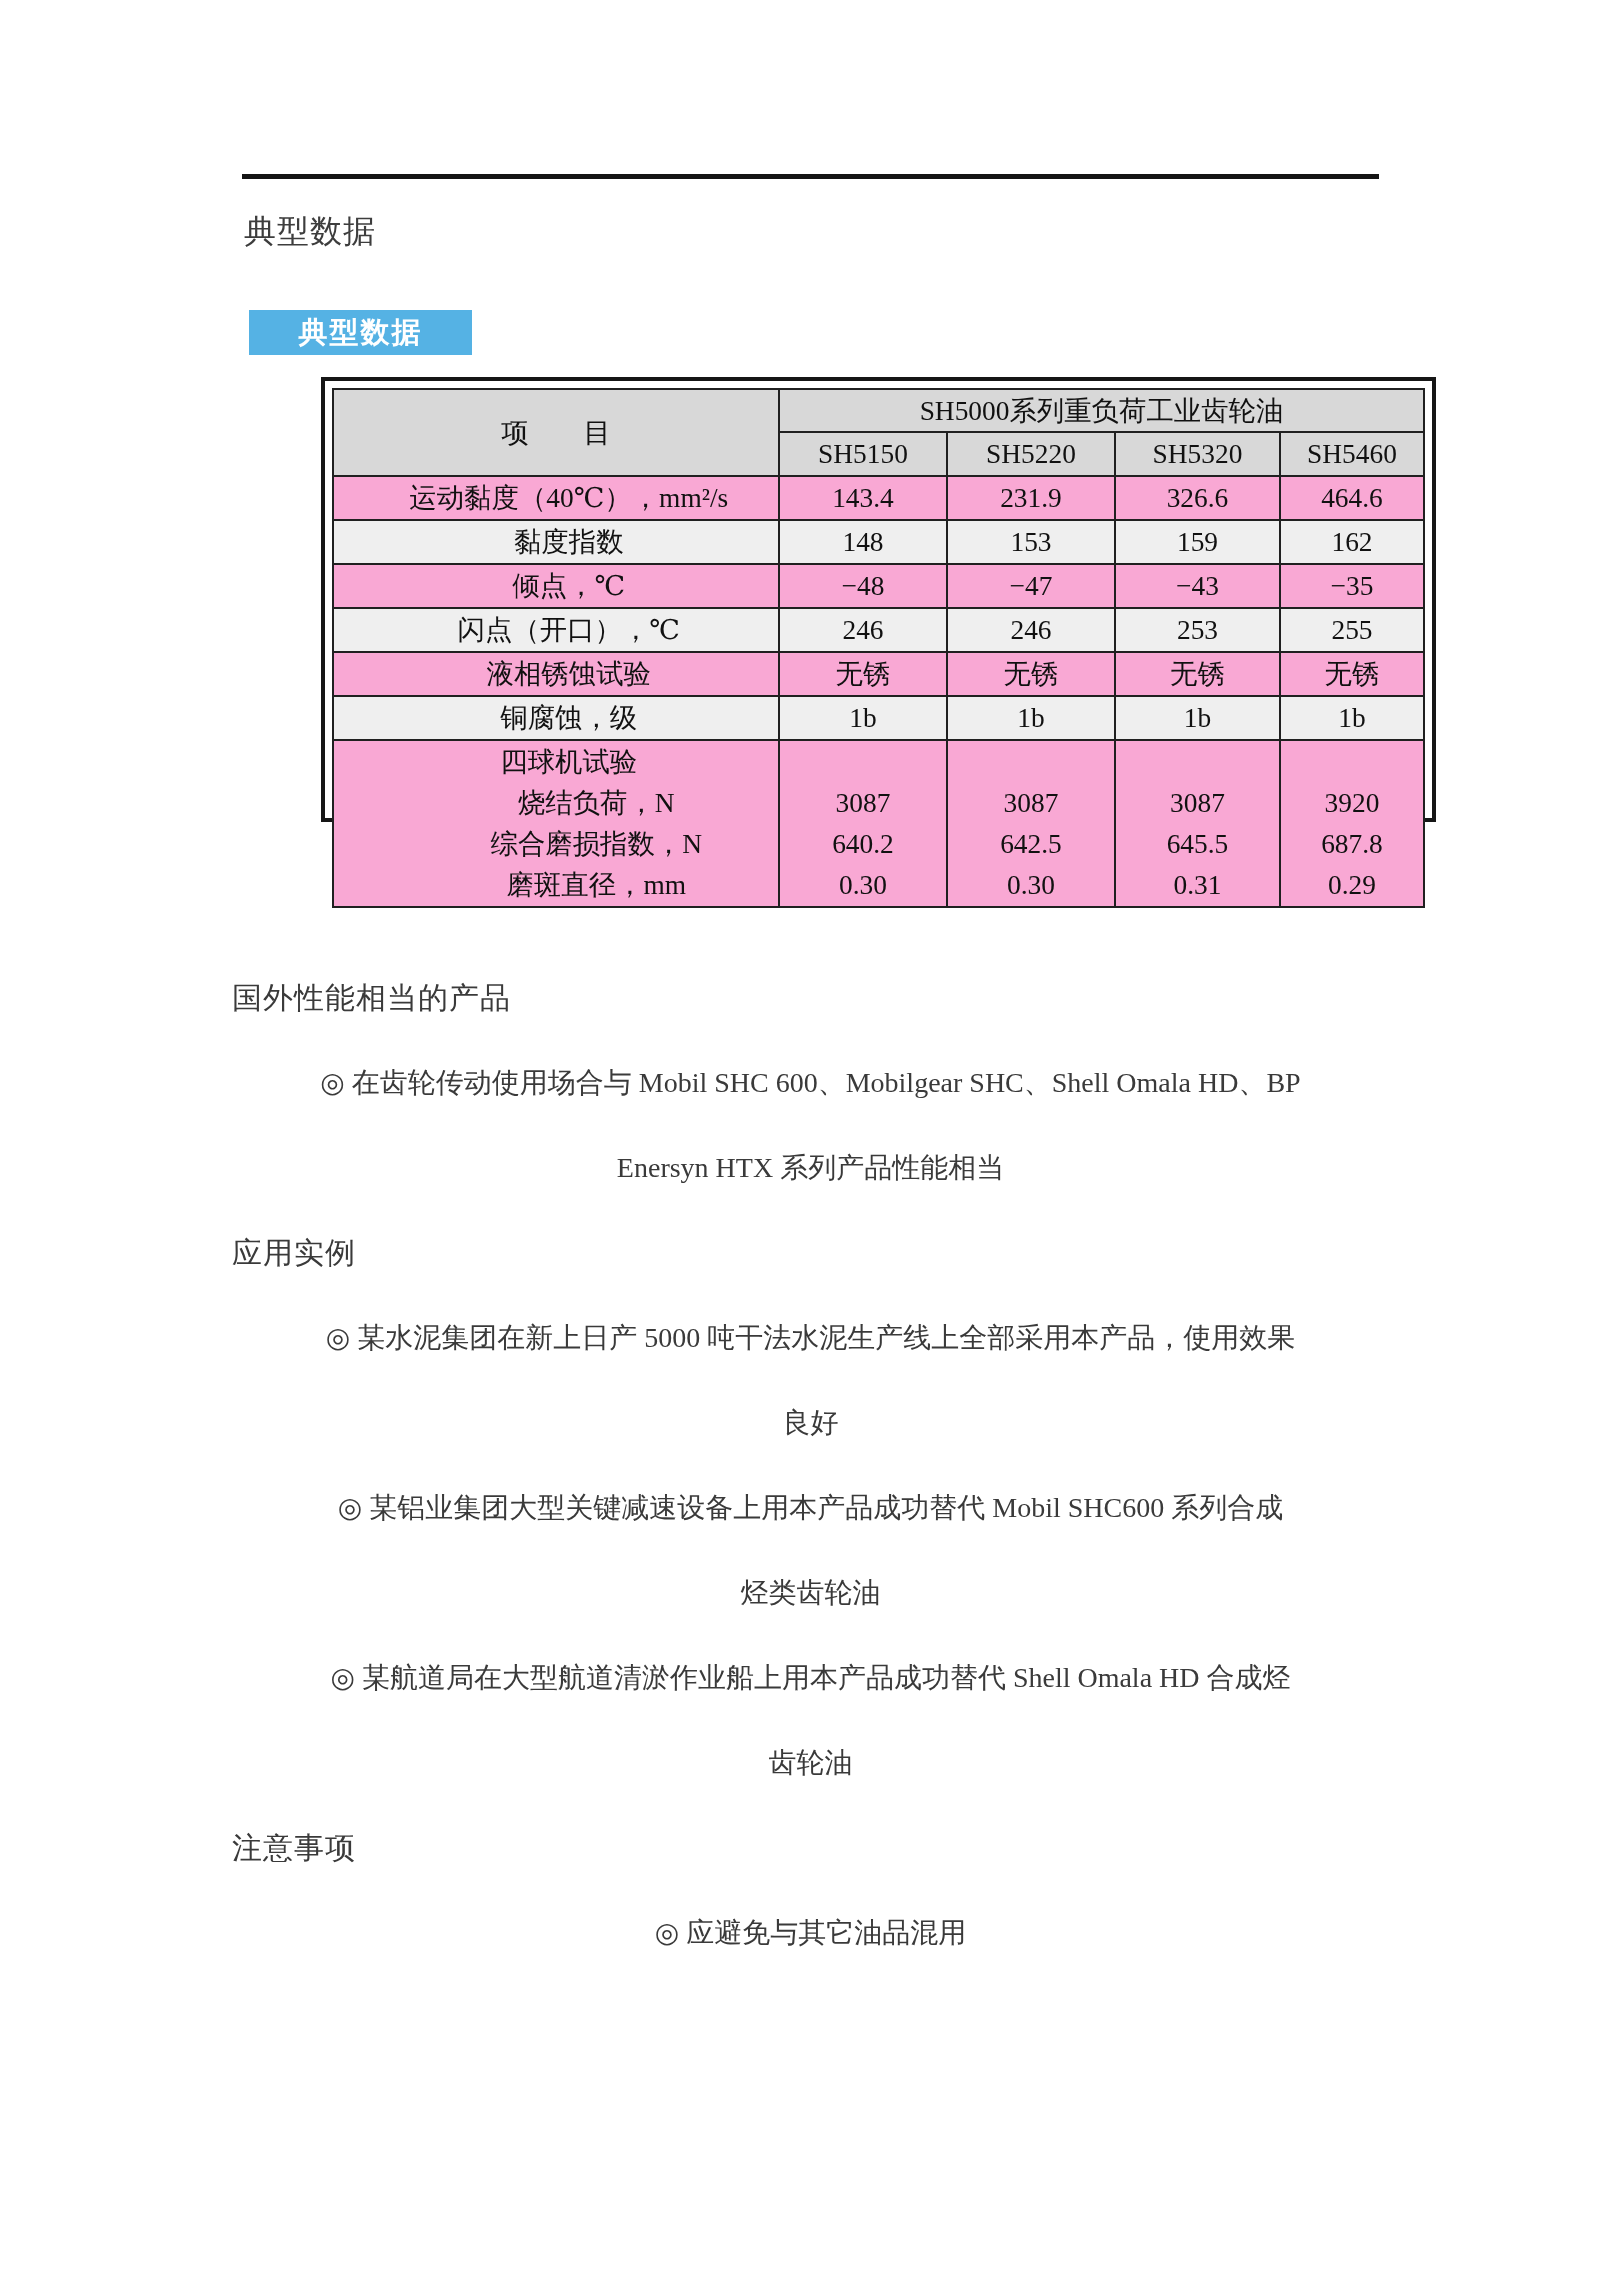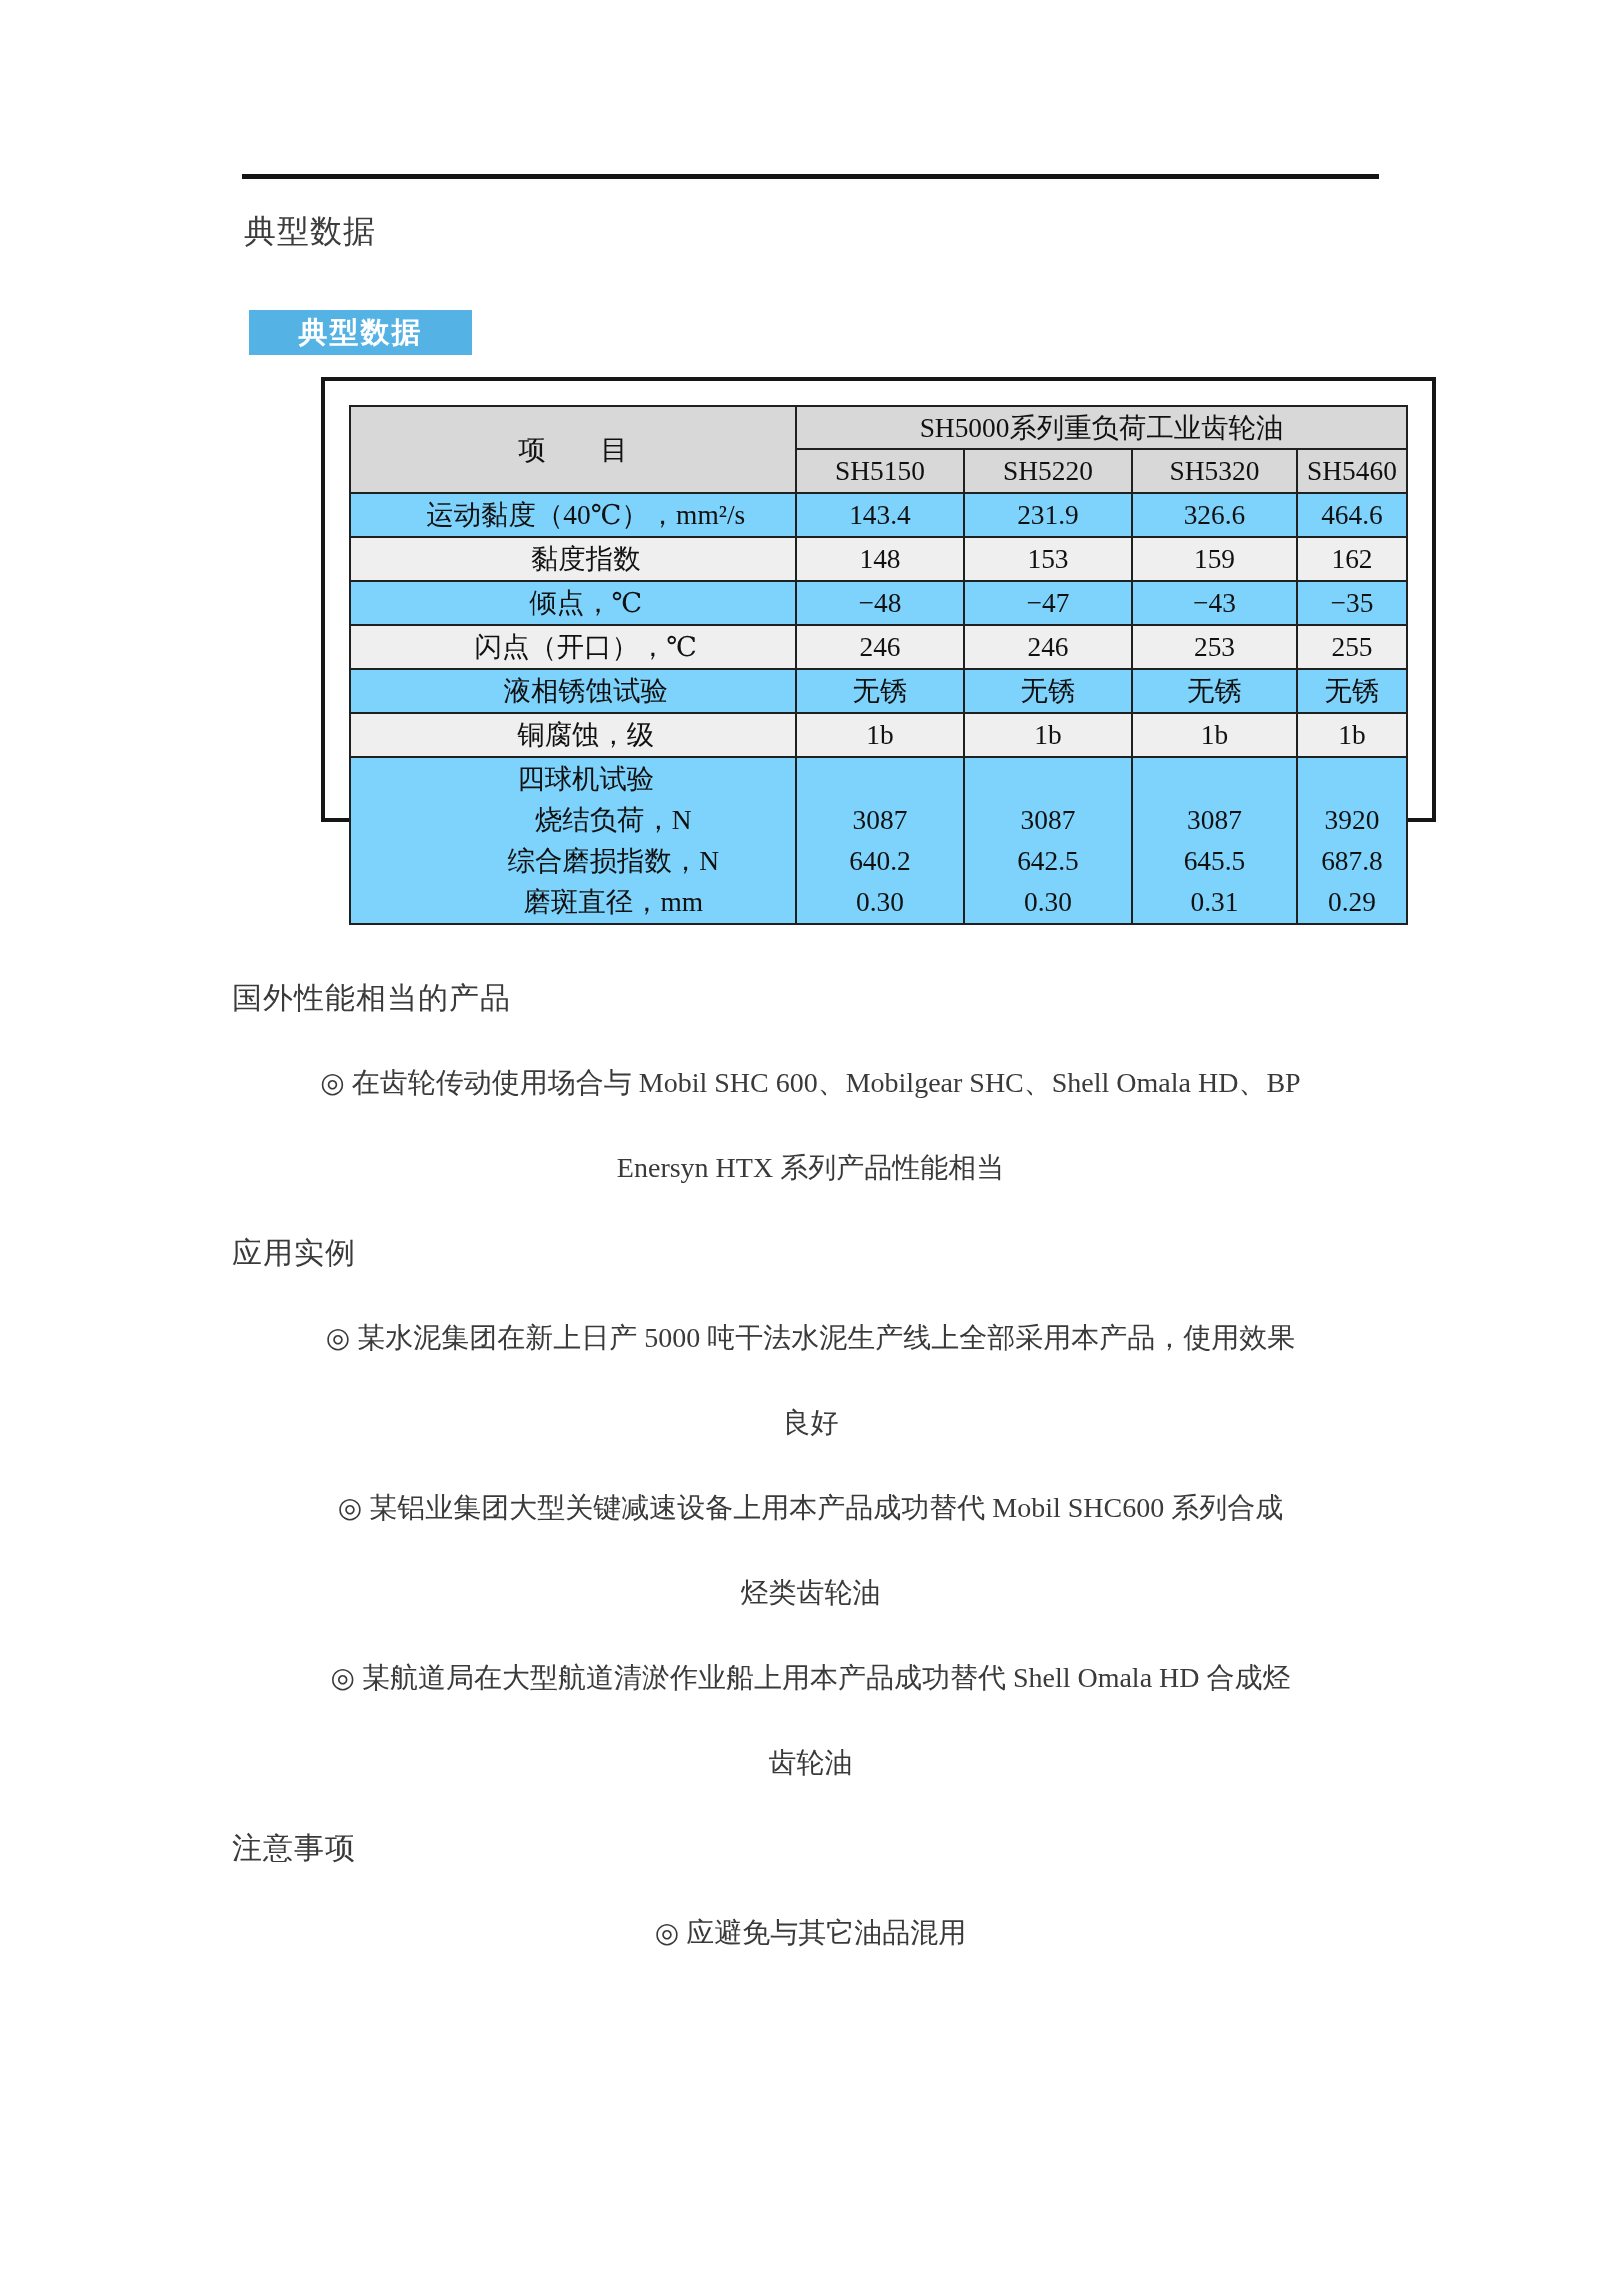--- a/index.html
+++ b/index.html
@@ -24,36 +24,36 @@
     position:absolute; left:249px; top:310px;
     width:223px; height:45px;
     background:#55b2e4; color:#ffffff;
     font-size:29px; font-weight:bold; line-height:45px;
     text-align:center; letter-spacing:2px;
   }
   .tablewrap {
     position:absolute; left:321px; top:377px;
     width:1115px; height:445px;
     border:4.9px solid #161616;
-    padding:24px; background:#ffffff;
+    padding:7px; background:#ffffff;
   }
   table.datatable {
     width:100%; height:100%;
     border-collapse:collapse; table-layout:fixed;
     font-family:"Liberation Serif","DejaVu Serif",serif;
     font-size:27.4px; color:#111111;
   }
   table.datatable td {
     border:2px solid #202020;
     vertical-align:middle;
     text-align:center;
     overflow:hidden;
   }
   td.lbl { text-align:left; padding-left:25.5px; }
-  tr.shade-dark td { background:#7dd3fc; }
+  tr.shade-dark td { background:#f9a8d4; }
   tr.shade-light td { background:#efefef; }
   tr.hdr td { background:#d8d8d8; }
   tr.hdr1 { height:43px; }
   tr.hdr2 { height:44px; }
   tr.datarow { height:44px; }
   tr.fourball { height:167px; }
   tr.fourball td { vertical-align:middle; }
   .fb-line { line-height:41px; height:41px; white-space:nowrap; }
   .fb-ind { padding-left:55px; }
   .body-col {

